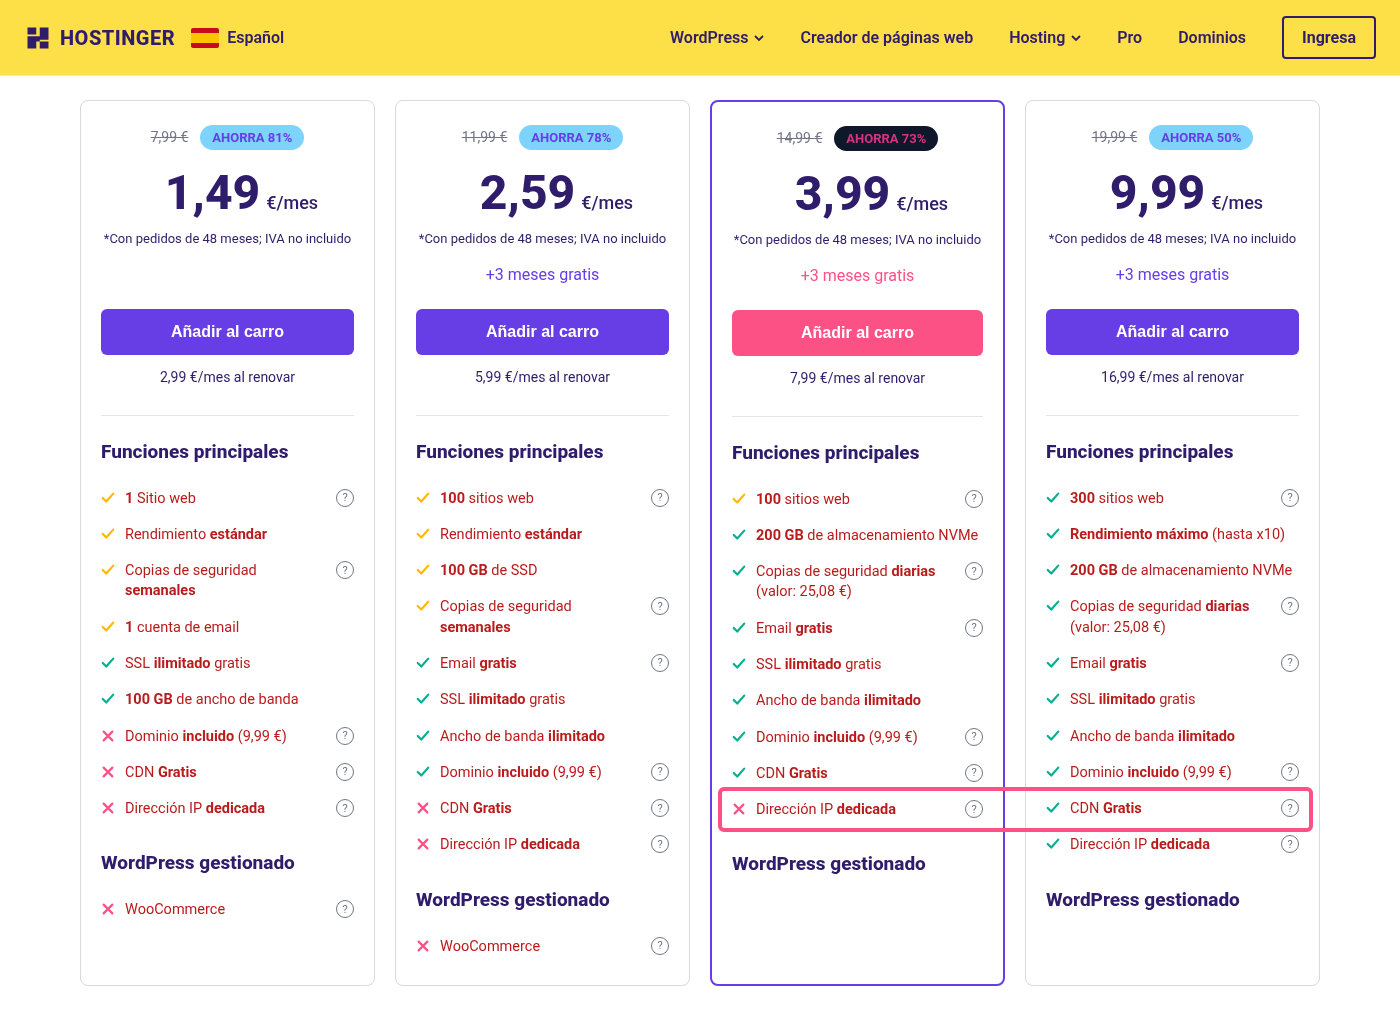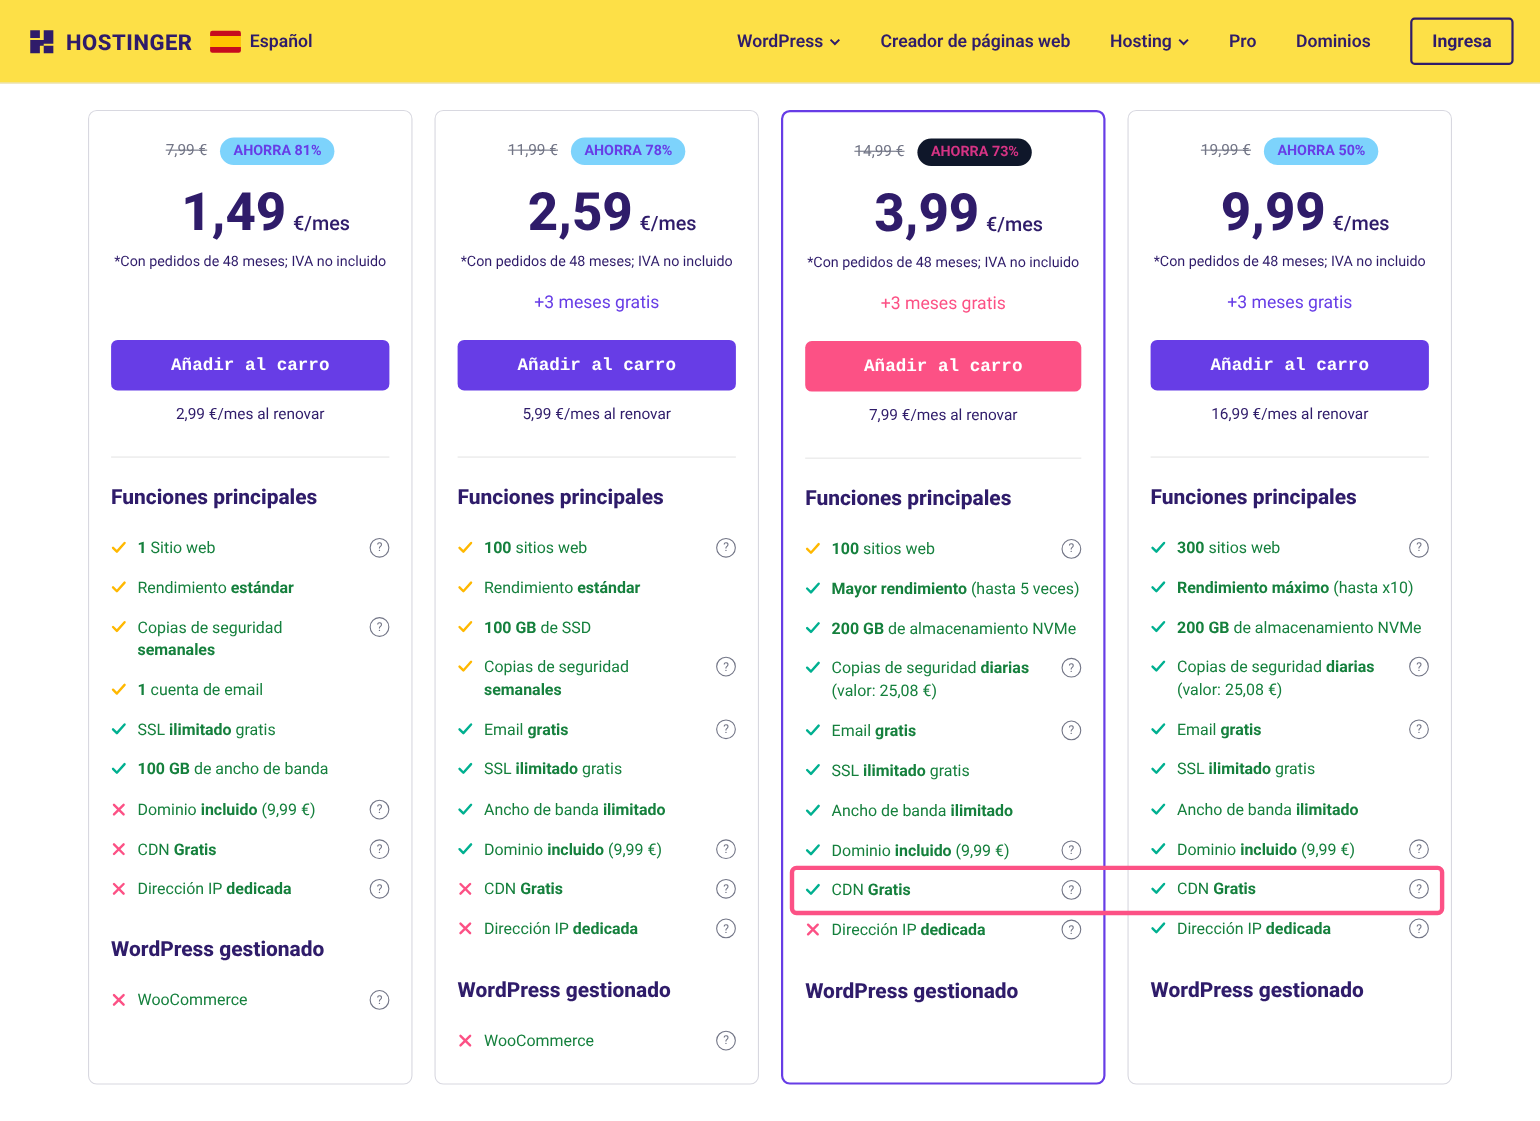--- a/index.html
+++ b/index.html
@@ -19,28 +19,28 @@
 .plan.featured.pink-accent .bonus { color: #FC5185; }
 .plan.featured.pink-accent .save-badge { background: #0f172a; color: #D63384; }
 .plan-top { text-align: center; }
 .old-price { text-decoration: line-through; color: #727586; font-size: 14px; margin-right: 8px; }
 .save-badge { background: #7dd3fc; color: #673DE6; font-weight: 700; font-size: 13px; padding: 5px 12px; border-radius: 16px; display: inline-block; }
 .price-row { margin-top: 14px; display: flex; align-items: baseline; justify-content: center; gap: 6px; }
 .price { font-size: 48px; font-weight: 800; color: #2F1C6A; margin-left: 28px; }
 .per { font-size: 18px; color: #2F1C6A; font-weight: 500; }
 .disclaimer { font-size: 13px; color: #2F1C6A; margin-top: 8px; line-height: 1.5; }
 .bonus { color: #673DE6; font-weight: 400; margin-top: 16px; font-size: 16px; min-height: 24px; }
-.cta { width: 100%; background: #673DE6; color: #fff; border: none; padding: 14px; font-size: 16px; font-weight: 700; border-radius: 6px; margin-top: 20px; cursor: pointer; font-family: Liberation Mono, monospace; }
+.cta { width: 100%; background: #673DE6; color: #fff; border: none; padding: 14px; font-size: 16px; font-weight: 700; border-radius: 6px; margin-top: 20px; cursor: pointer; }
 .cta.pink { background: #FC5185; }
 .renew { font-size: 14px; color: #2F1C6A; margin-top: 14px; }
 .divider { border: none; border-top: 1px solid #e5e5e5; margin: 30px 0 24px; }
 .section-title { font-size: 19px; font-weight: 800; color: #2F1C6A; margin-bottom: 18px; text-align: left; }
 .features { list-style: none; text-align: left; }
 .feature { display: flex; align-items: flex-start; gap: 10px; padding: 8px 0; font-size: 14.5px; }
-.feature-text { flex: 1; color: #15803d; line-height: 1.4; }
+.feature-text { flex: 1; color: #b91c1c; line-height: 1.4; }
 .feature-text b { font-weight: 700; }
 .icon-check, .icon-cross { width: 14px; height: 14px; flex-shrink: 0; margin-top: 2px; }
 .help { width: 18px; height: 18px; border: 1.5px solid #727586; border-radius: 50%; display: flex; align-items: center; justify-content: center; font-size: 11px; color: #727586; cursor: pointer; flex-shrink: 0; }
 .highlight-box { position: absolute; border: 4px solid #FC5185; border-radius: 6px; pointer-events: none; z-index: 50; }
 svg { display: block; }
 </style>
 </head>
 <body>
 
 <header class="header">
@@ -348,29 +348,20 @@
           </span>
     <span class="feature-text"><b>100</b> sitios web</span>
     <span class="help">?</span>
   </li>
         <li class="feature">
     <span>
             <svg class="icon-check" viewBox="0 0 16 16">
               <path d="M2 8 L6 12 L14 3" stroke="#00B090" stroke-width="2.5" fill="none" stroke-linecap="round" stroke-linejoin="round"></path>
             </svg>
           </span>
-    <span class="feature-text"><b>Mayor rendimiento</b> (hasta 5 veces)</span>
-
-  </li>
-        <li class="feature">
-    <span>
-            <svg class="icon-check" viewBox="0 0 16 16">
-              <path d="M2 8 L6 12 L14 3" stroke="#00B090" stroke-width="2.5" fill="none" stroke-linecap="round" stroke-linejoin="round"></path>
-            </svg>
-          </span>
     <span class="feature-text"><b>200 GB</b> de almacenamiento NVMe</span>
 
   </li>
         <li class="feature">
     <span>
             <svg class="icon-check" viewBox="0 0 16 16">
               <path d="M2 8 L6 12 L14 3" stroke="#00B090" stroke-width="2.5" fill="none" stroke-linecap="round" stroke-linejoin="round"></path>
             </svg>
           </span>
     <span class="feature-text">Copias de seguridad <b>diarias</b> (valor: 25,08 €)</span>

